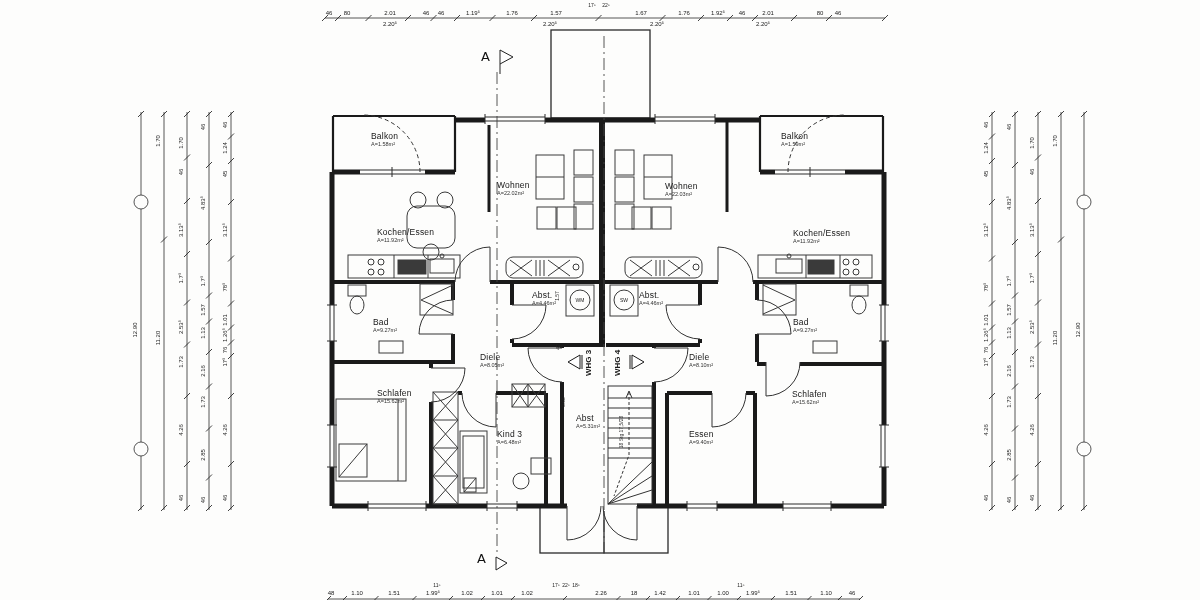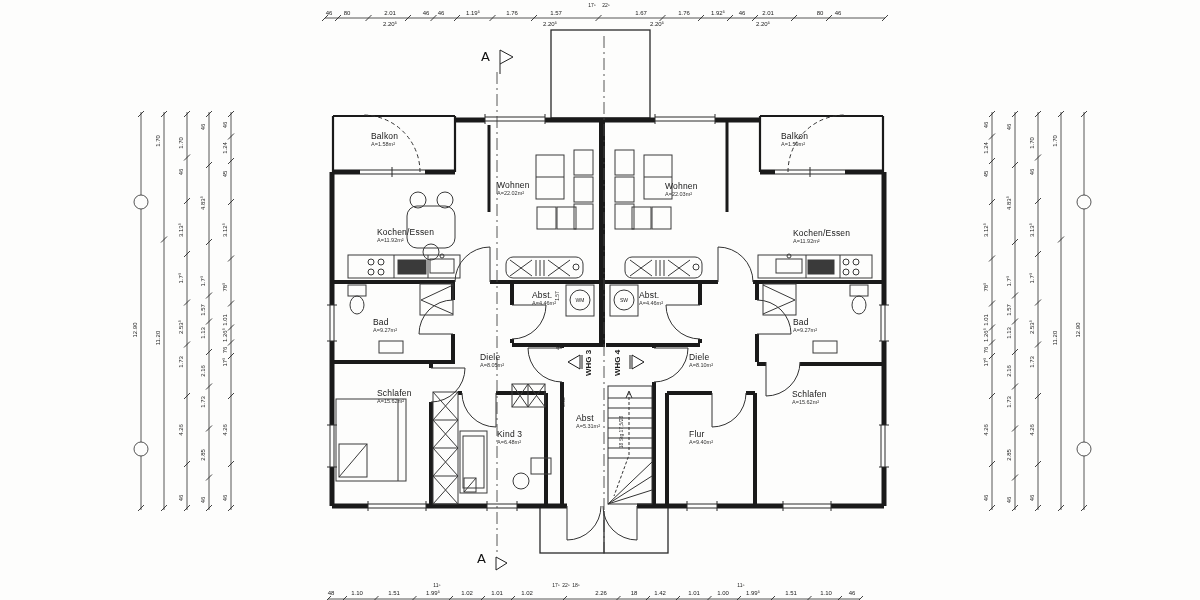--- a/index.html
+++ b/index.html
@@ -432,21 +432,21 @@
       </div>
       <div class="room" style="left: 689px; top: 352px;">
         <div class="rname">Diele</div>
         <div class="rarea">A=8.10m²</div>
       </div>
       <div class="room" style="left: 792px; top: 389px;">
         <div class="rname">Schlafen</div>
         <div class="rarea">A=15.62m²</div>
       </div>
       <div class="room" style="left: 689px; top: 429px;">
-        <div class="rname">Flur</div>
+        <div class="rname">Essen</div>
         <div class="rarea">A=9.40m²</div>
       </div>
       <div class="vlabel whg" style="left: 585px; top: 363px; font-size: 8px;">WHG 3</div>
       <div class="vlabel whg" style="left: 614px; top: 363px; font-size: 8px;">WHG 4</div>
       <div class="app" style="left: 580px; top: 300px; font-size: 5px;">WM</div>
       <div class="app" style="left: 624px; top: 300px; font-size: 5px;">SW</div>
       <div class="vlabel stair" style="left: 619px; top: 432px; font-size: 5px;">18 Stg 17,5/28</div>
       <div class="vlabel tiny" style="left: 555px; top: 296px; font-size: 5px;">1.57</div>
       <div class="vlabel tiny" style="left: 556px; top: 347px; font-size: 5px;">42</div>
       <div class="vlabel tiny" style="left: 561px; top: 402px; font-size: 5px;">5.08</div>

